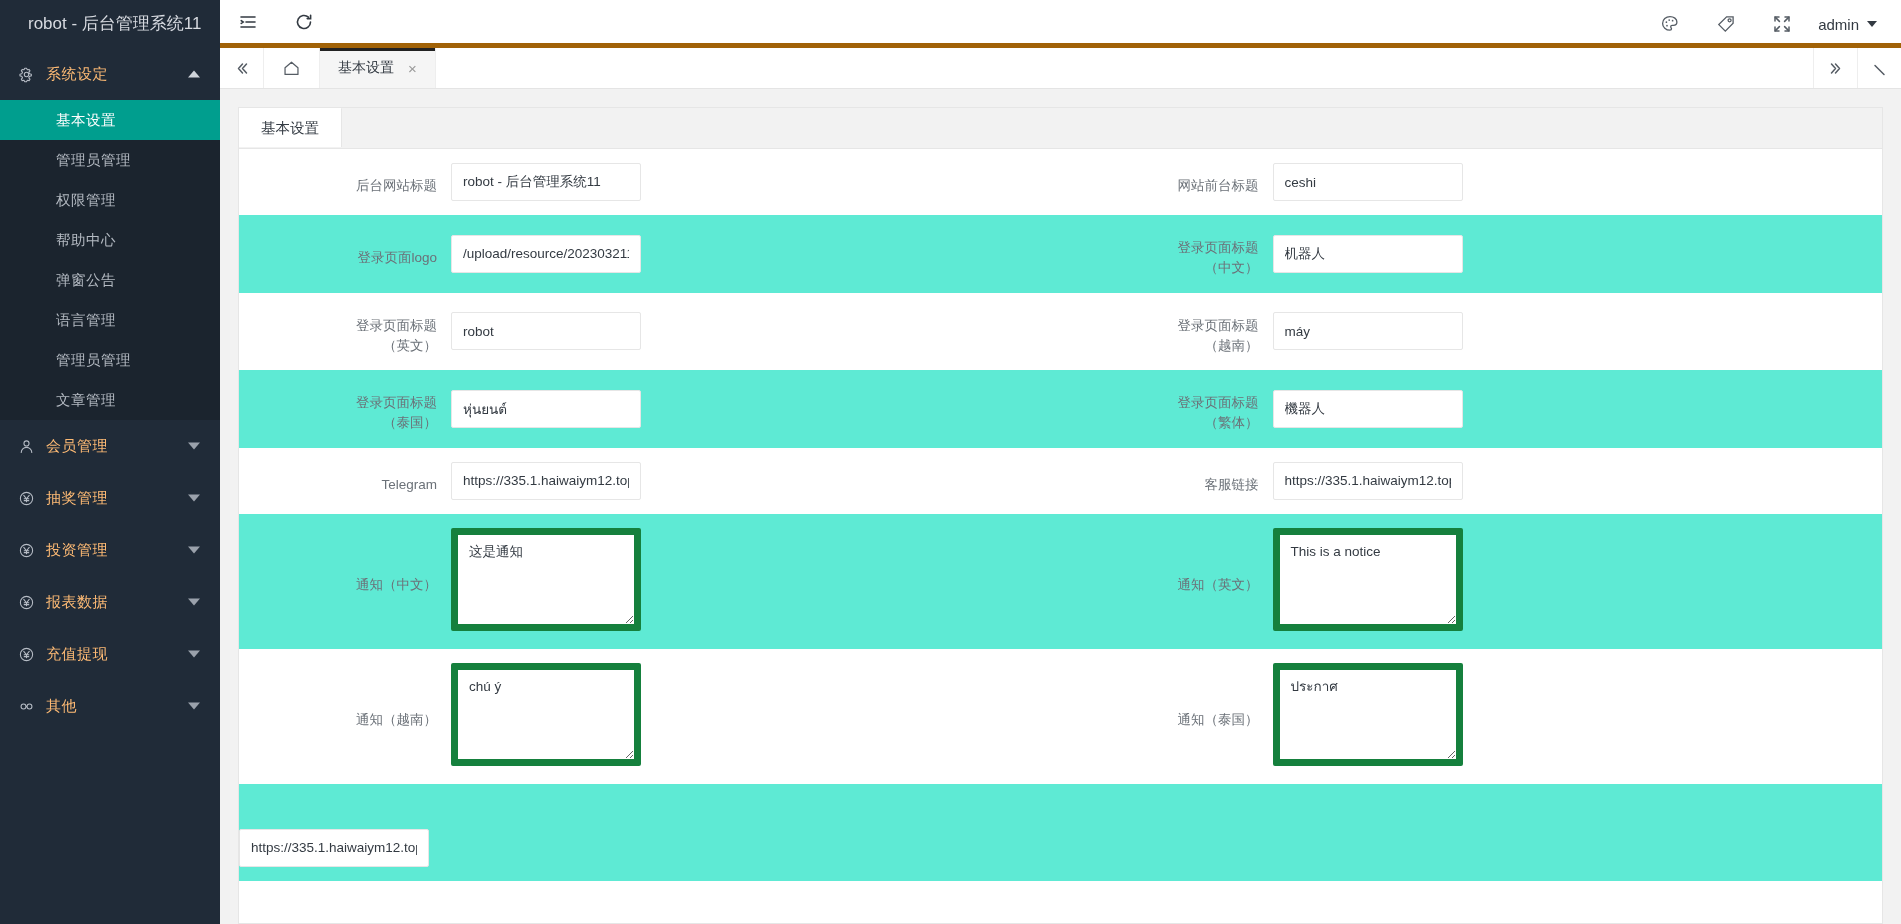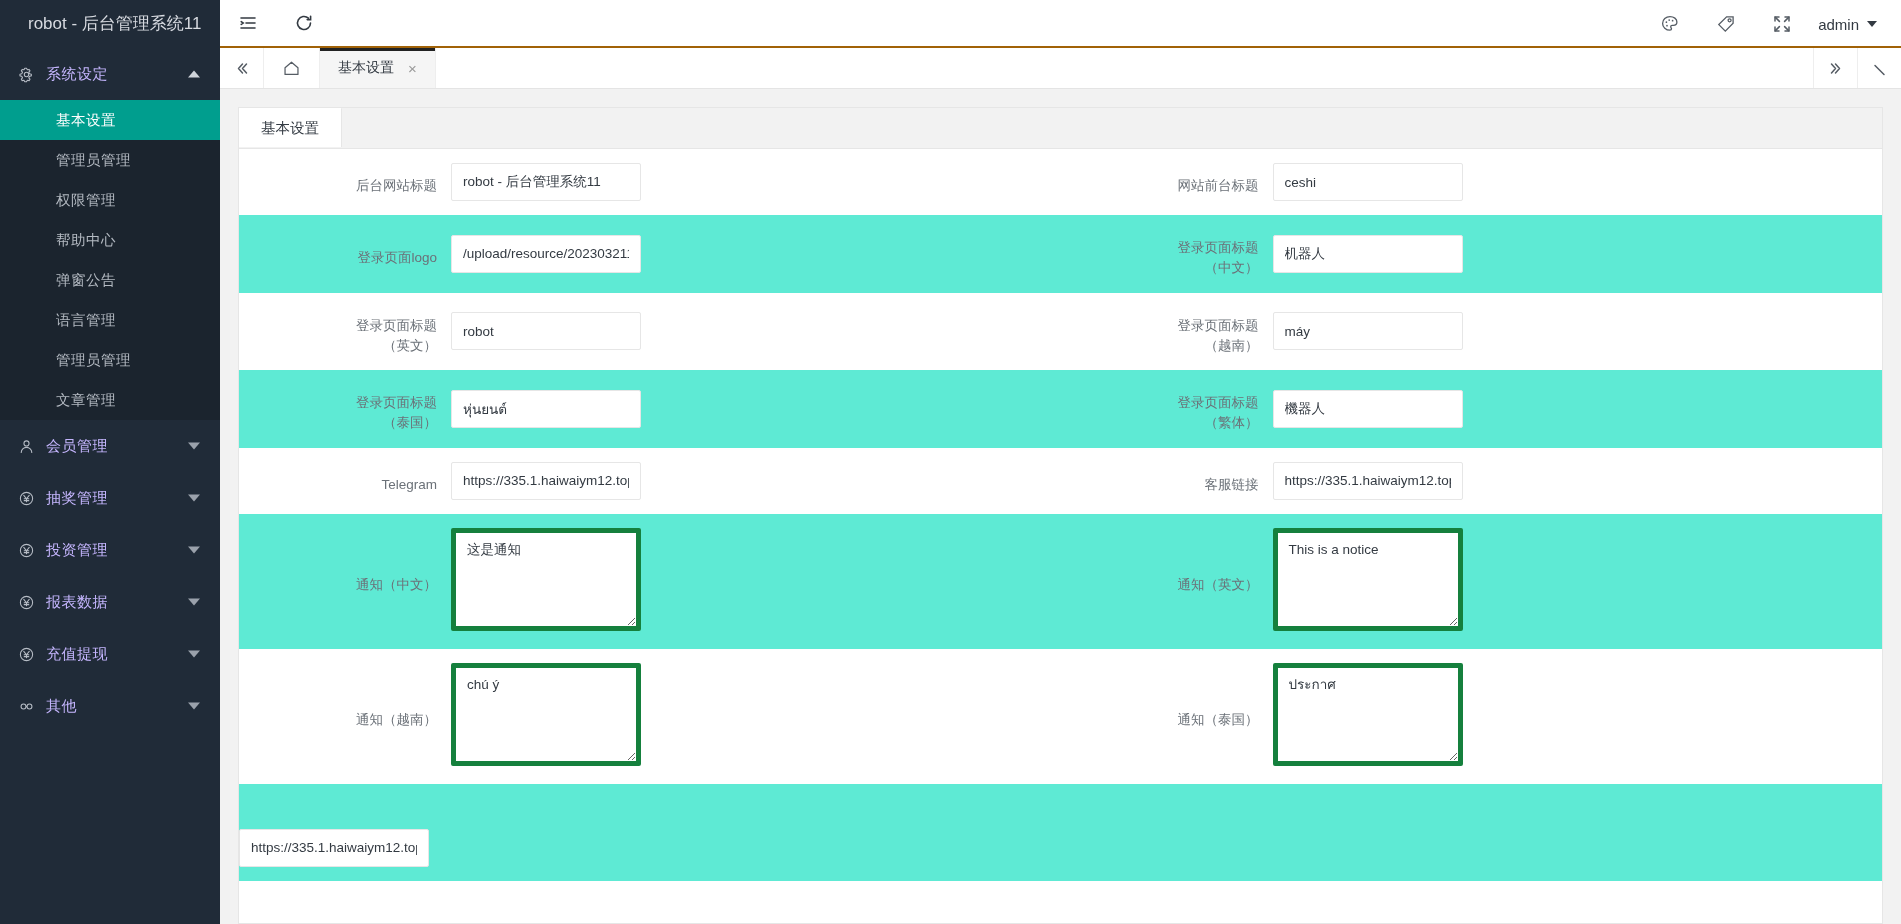--- a/index.html
+++ b/index.html
@@ -22,21 +22,21 @@
     height: 48px; line-height: 48px;
     color: #d7dae0; font-size: 17px;
     padding-left: 28px;
     white-space: nowrap;
     background: #202b38;
   }
   .nav-group-header {
     display: flex; align-items: center;
     height: 52px;
     padding-left: 18px;
-    color: #c4b5fd;
+    color: #fdba74;
     font-size: 15px;
     cursor: pointer;
     position: relative;
   }
   .nav-group-header .gi { width: 26px; display: inline-flex; align-items: center; justify-content: flex-start; color: #b6bcc5; }
   .nav-group-header .glabel { margin-left: 2px; letter-spacing: 0.5px; }
   .caret {
     position: absolute; right: 20px; top: 50%;
     width: 0; height: 0; transform: translateY(-50%);
     border-left: 6px solid transparent;
@@ -58,21 +58,21 @@
     background: #009e8e;
     color: #ffffff;
   }
 
   
   .right { flex: 1; height: 924px; display: flex; flex-direction: column; background: #f2f2f2; min-width: 0;}
 
   .topbar {
     height: 48px; min-height: 48px;
     background: #ffffff;
-    border-bottom: 2px solid #a16207;
+    border-bottom: 5px solid #a16207;
     display: flex; align-items: center;
     position: relative;
   }
   .topbar-left { display: flex; align-items: center; }
   .tb-btn {
     width: 56px; height: 48px;
     display: flex; align-items: center; justify-content: center;
     color: #333a42; cursor: pointer;
   }
   .topbar-right {
@@ -202,21 +202,21 @@
     padding: 0 11px;
     font-size: 13.5px;
     color: #333a42;
     font-family: "Liberation Sans", "DejaVu Sans", sans-serif;
     outline: none;
     border-radius: 2px;
   }
   .ta {
     width: 190px;
     height: 103px;
-    border: 5px solid #15803d;
+    border: 7px solid #15803d;
     background: #ffffff;
     padding: 8px 11px;
     font-size: 13.5px;
     color: #333a42;
     font-family: "Liberation Sans", "DejaVu Sans", sans-serif;
     outline: none;
     resize: both;
     border-radius: 2px;
     line-height: 1.4;
   }

